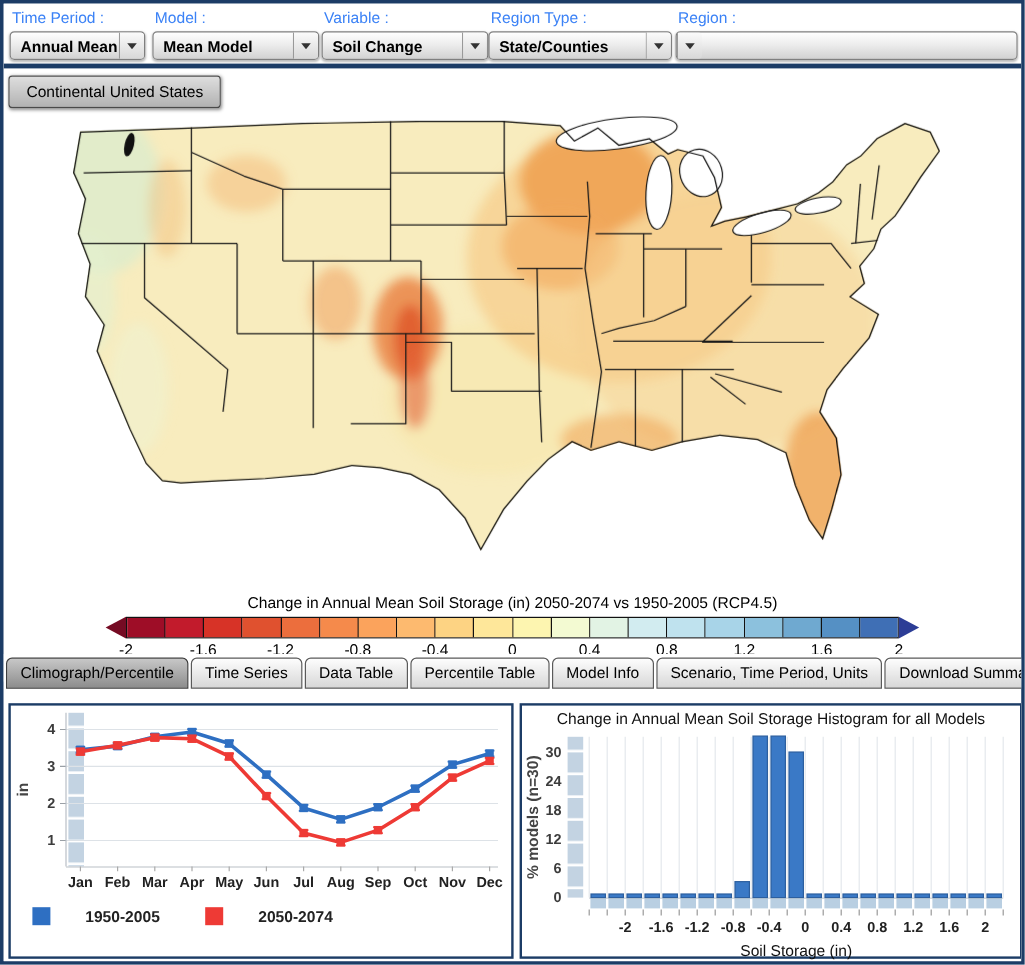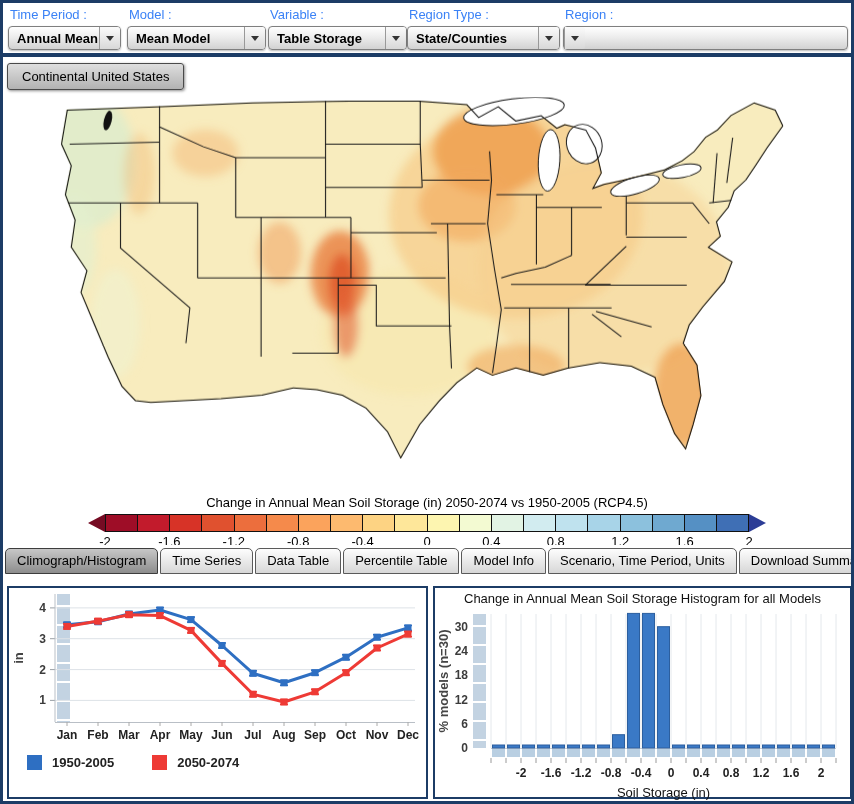--- a/index.html
+++ b/index.html
@@ -38,21 +38,21 @@
   .chart-panel{position:absolute;top:41px;height:213px;box-sizing:border-box;border:2px solid #1c3c66;background:#fff;}
   #panel-line{left:4px;width:421px;}
   #panel-hist{left:430px;width:419px;}
   .chart-title{text-align:center;font-size:13px;color:#111;padding-top:3px;height:17px;white-space:nowrap;}
   svg text{font-family:"Liberation Sans",sans-serif;}
   .yt{font-size:12px;font-weight:bold;fill:#3c3c3c;text-anchor:end;}
   .xt{font-size:12px;font-weight:bold;fill:#222;text-anchor:middle;}
   .ylab{font-size:13px;font-weight:bold;fill:#444;text-anchor:middle;}
   .xlab{font-size:13px;fill:#111;text-anchor:middle;}
   #line-legend{display:flex;align-items:center;padding:5px 0 0 18px;}
-  .leg-item{display:flex;align-items:center;margin-right:38px;}
+  .leg-item{display:flex;align-items:center;margin-right:38px;gap:19px;}
   .leg-sq{width:15px;height:15px;margin-right:10px;}
   .leg-txt{font-size:13px;font-weight:bold;color:#222;}
 </style>
 </head>
 <body>
 
 <div id="frame">
 
   <div id="toolbar">
     <div class="field f0">
@@ -69,21 +69,21 @@
       <div class="sel">
         <span class="cap">Mean Model</span>
         <span class="arr">
             <i class="tri"></i>
           </span>
       </div>
     </div>
     <div class="field f2">
       <div class="flabel">Variable :</div>
       <div class="sel">
-        <span class="cap">Table Storage</span>
+        <span class="cap">Soil Change</span>
         <span class="arr">
             <i class="tri"></i>
           </span>
       </div>
     </div>
     <div class="field f3">
       <div class="flabel">Region Type :</div>
       <div class="sel">
         <span class="cap">State/Counties</span>
         <span class="arr">
@@ -232,21 +232,21 @@
         <span style="left: 403.4px;">0.4</span>
         <span style="left: 467.8px;">0.8</span>
         <span style="left: 532.2px;">1.2</span>
         <span style="left: 596.6px;">1.6</span>
         <span style="left: 661px;">2</span>
       </div>
   </div>
 
   <div id="bottom">
     <div id="tabs">
-      <span class="tab active">Climograph/Histogram</span><span class="tab">Time Series</span><span class="tab">Data Table</span><span class="tab">Percentile Table</span><span class="tab">Model Info</span><span class="tab">Scenario, Time Period, Units</span><span class="tab">Download Summary</span>
+      <span class="tab active">Climograph/Percentile</span><span class="tab">Time Series</span><span class="tab">Data Table</span><span class="tab">Percentile Table</span><span class="tab">Model Info</span><span class="tab">Scenario, Time Period, Units</span><span class="tab">Download Summary</span>
     </div>
 
     <div class="chart-panel" id="panel-line">
       <svg id="line-svg" width="417" height="158">
           <defs>
             <pattern id="bandP" width="4" height="19" patternUnits="userSpaceOnUse">
               <rect width="4" height="17" fill="#c3d3e2"></rect>
               <rect y="17" width="4" height="2" fill="#fff"></rect>
             </pattern>
           </defs>

